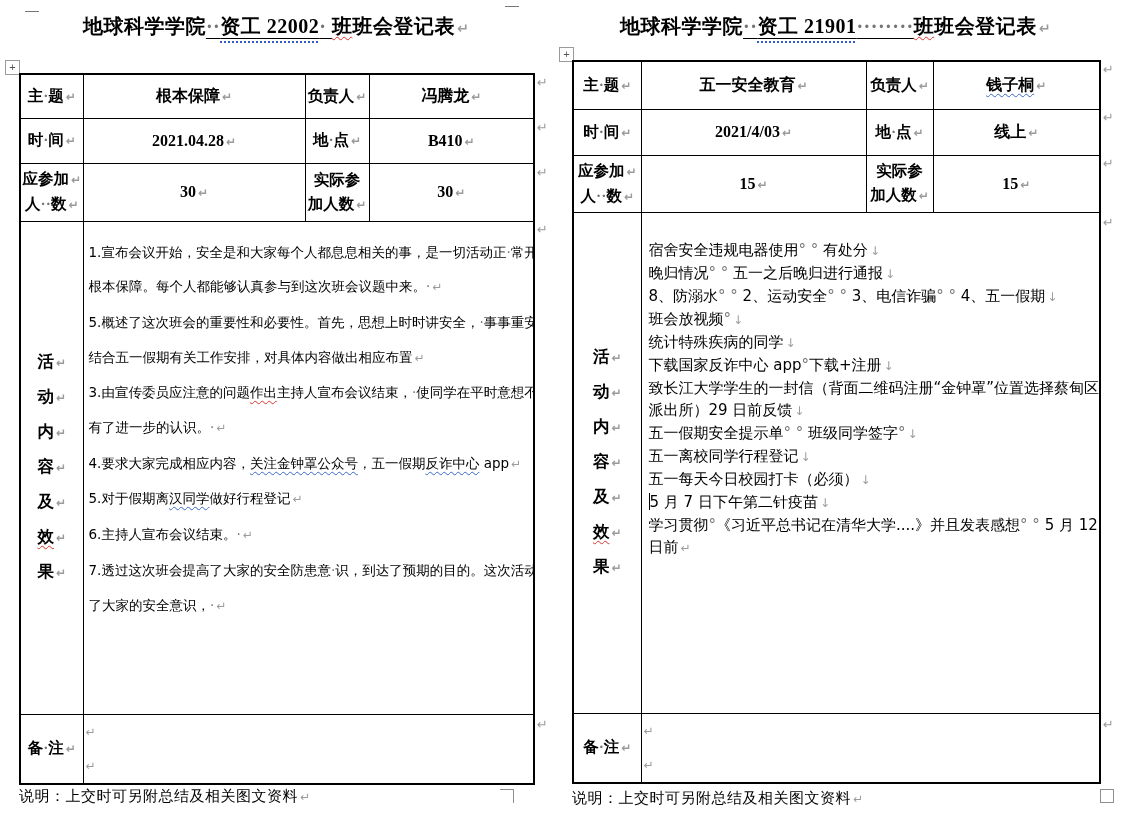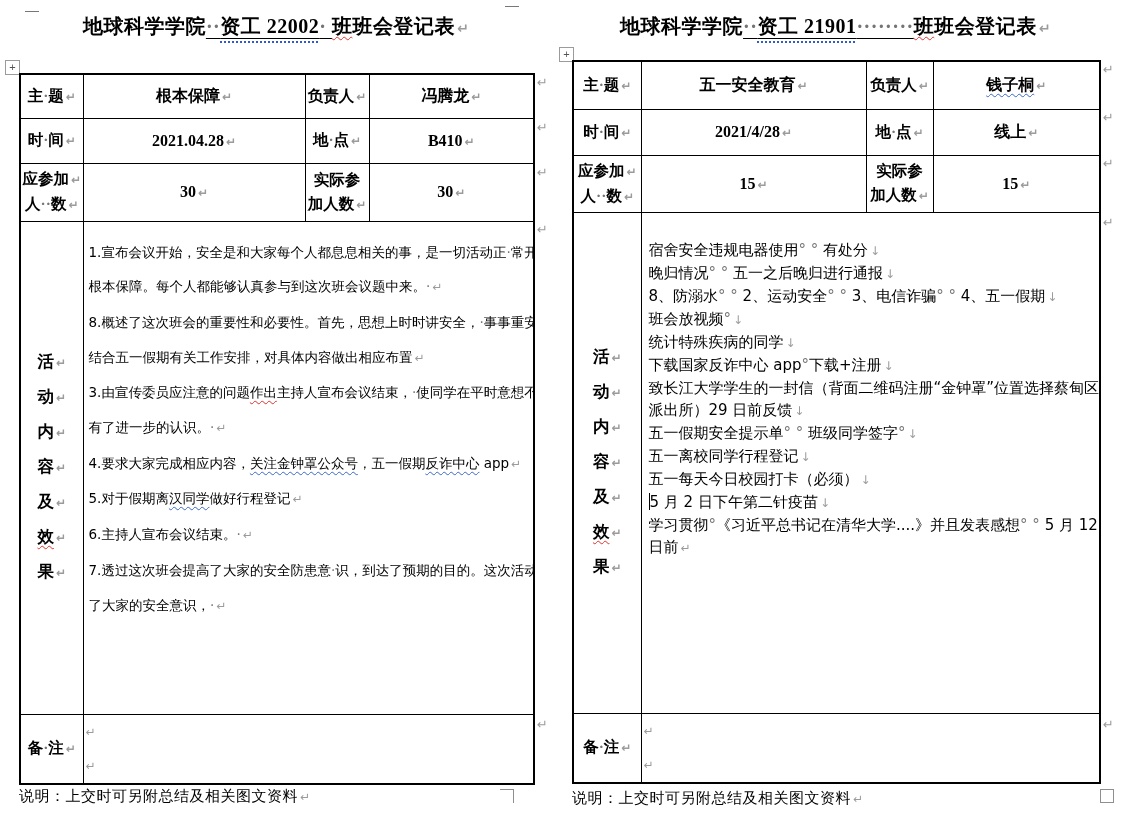--- a/index.html
+++ b/index.html
@@ -133,21 +133,21 @@
                 <div class="tl"><span>容</span><span class="endmark">↵</span></div>
                 <div class="tl"><span>及</span><span class="endmark">↵</span></div>
                 <div class="tl"><span class="sg-wr">效</span><span class="endmark">↵</span></div>
                 <div class="tl"><span>果</span><span class="endmark">↵</span></div>
               </div>
             </td>
         <td class="content-cell" colspan="3">
               <div>
                 <div class="tl"><span>1.宣布会议开始，安全是和大家每个人都息息相关的事，是一切活动正</span><span class="sg-d">·</span><span>常开展的</span></div>
                 <div class="tl"><span>根本保障。每个人都能够认真参与到这次班会议题中来。</span><span class="sg-d">·</span><span class="endmark">↵</span></div>
-                <div class="tl"><span>8.概述了这次班会的重要性和必要性。首先，思想上时时讲安全，</span><span class="sg-d">·</span><span>事事重安全。</span></div>
+                <div class="tl"><span>5.概述了这次班会的重要性和必要性。首先，思想上时时讲安全，</span><span class="sg-d">·</span><span>事事重安全。</span></div>
                 <div class="tl"><span>结合五一假期有关工作安排，对具体内容做出相应布置</span><span class="endmark">↵</span></div>
                 <div class="tl"><span>3.由宣传委员应注意的问题</span><span class="sg-wr">作出</span><span>主持人宣布会议结束，</span><span class="sg-d">·</span><span>使同学在平时意想不到之处</span></div>
                 <div class="tl"><span>有了进一步的认识。</span><span class="sg-d">·</span><span class="endmark">↵</span></div>
                 <div class="tl"><span>4.要求大家完成相应内容，</span><span class="sg-wb">关注金钟罩公众号</span><span>，五一假期</span><span class="sg-wb">反诈中心</span><span> app</span><span class="endmark">↵</span></div>
                 <div class="tl"><span>5.对于假期离</span><span class="sg-wb">汉同学</span><span>做好行程登记</span><span class="endmark">↵</span></div>
                 <div class="tl"><span>6.主持人宣布会议结束。</span><span class="sg-d">·</span><span class="endmark">↵</span></div>
                 <div class="tl"><span>7.透过这次班会提高了大家的安全防患意</span><span class="sg-d">·</span><span>识，到达了预期的目的。这次活动增强</span></div>
                 <div class="tl"><span>了大家的安全意识，</span><span class="sg-d">·</span><span class="endmark">↵</span></div>
               </div>
             </td>
@@ -214,21 +214,21 @@
             </td>
       </tr>
       <tr style="height:46px">
         <td class="lbl">
               <div>
                 <div class="tl"><span>时</span><span class="sg-d">·</span><span>间</span><span class="endmark">↵</span></div>
               </div>
             </td>
         <td class="val">
               <div>
-                <div class="tl"><span>2021/4/28</span><span class="endmark">↵</span></div>
+                <div class="tl"><span>2021/4/03</span><span class="endmark">↵</span></div>
               </div>
             </td>
         <td class="lbl">
               <div>
                 <div class="tl"><span>地</span><span class="sg-d">·</span><span>点</span><span class="endmark">↵</span></div>
               </div>
             </td>
         <td class="val">
               <div>
                 <div class="tl"><span>线上</span><span class="endmark">↵</span></div>
@@ -277,21 +277,21 @@
                 <div class="tl"><span>晚归情况</span><span class="sg-d">° ° </span><span>五一之后晚归进行通报</span><span class="endmark">↓</span></div>
                 <div class="tl"><span>8、防溺水</span><span class="sg-d">° ° </span><span>2、运动安全</span><span class="sg-d">° ° </span><span>3、电信诈骗</span><span class="sg-d">° ° </span><span>4、五一假期</span><span class="endmark">↓</span></div>
                 <div class="tl"><span>班会放视频</span><span class="sg-d">°</span><span class="endmark">↓</span></div>
                 <div class="tl"><span>统计特殊疾病的同学</span><span class="endmark">↓</span></div>
                 <div class="tl"><span>下载国家反诈中心 app</span><span class="sg-d">°</span><span>下载+注册</span><span class="endmark">↓</span></div>
                 <div class="tl"><span>致长江大学学生的一封信（背面二维码注册“金钟罩”位置选择蔡甸区</span></div>
                 <div class="tl"><span>派出所）29 日前反馈</span><span class="endmark">↓</span></div>
                 <div class="tl"><span>五一假期安全提示单</span><span class="sg-d">° ° </span><span>班级同学签字</span><span class="sg-d">°</span><span class="endmark">↓</span></div>
                 <div class="tl"><span>五一离校同学行程登记</span><span class="endmark">↓</span></div>
                 <div class="tl"><span>五一每天今日校园打卡（必须）</span><span class="endmark">↓</span></div>
-                <div class="tl"><span class="sg-c"></span><span>5 月 2 日下午第二针疫苗</span><span class="endmark">↓</span></div>
+                <div class="tl"><span class="sg-c"></span><span>5 月 7 日下午第二针疫苗</span><span class="endmark">↓</span></div>
                 <div class="tl"><span>学习贯彻</span><span class="sg-d">°</span><span>《习近平总书记在清华大学....》并且发表感想</span><span class="sg-d">° ° </span><span>5 月 12</span></div>
                 <div class="tl"><span>日前</span><span class="endmark">↵</span></div>
               </div>
             </td>
       </tr>
       <tr style="height:69px">
         <td class="lbl">
               <div>
                 <div class="tl"><span>备</span><span class="sg-d">·</span><span>注</span><span class="endmark">↵</span></div>
               </div>

